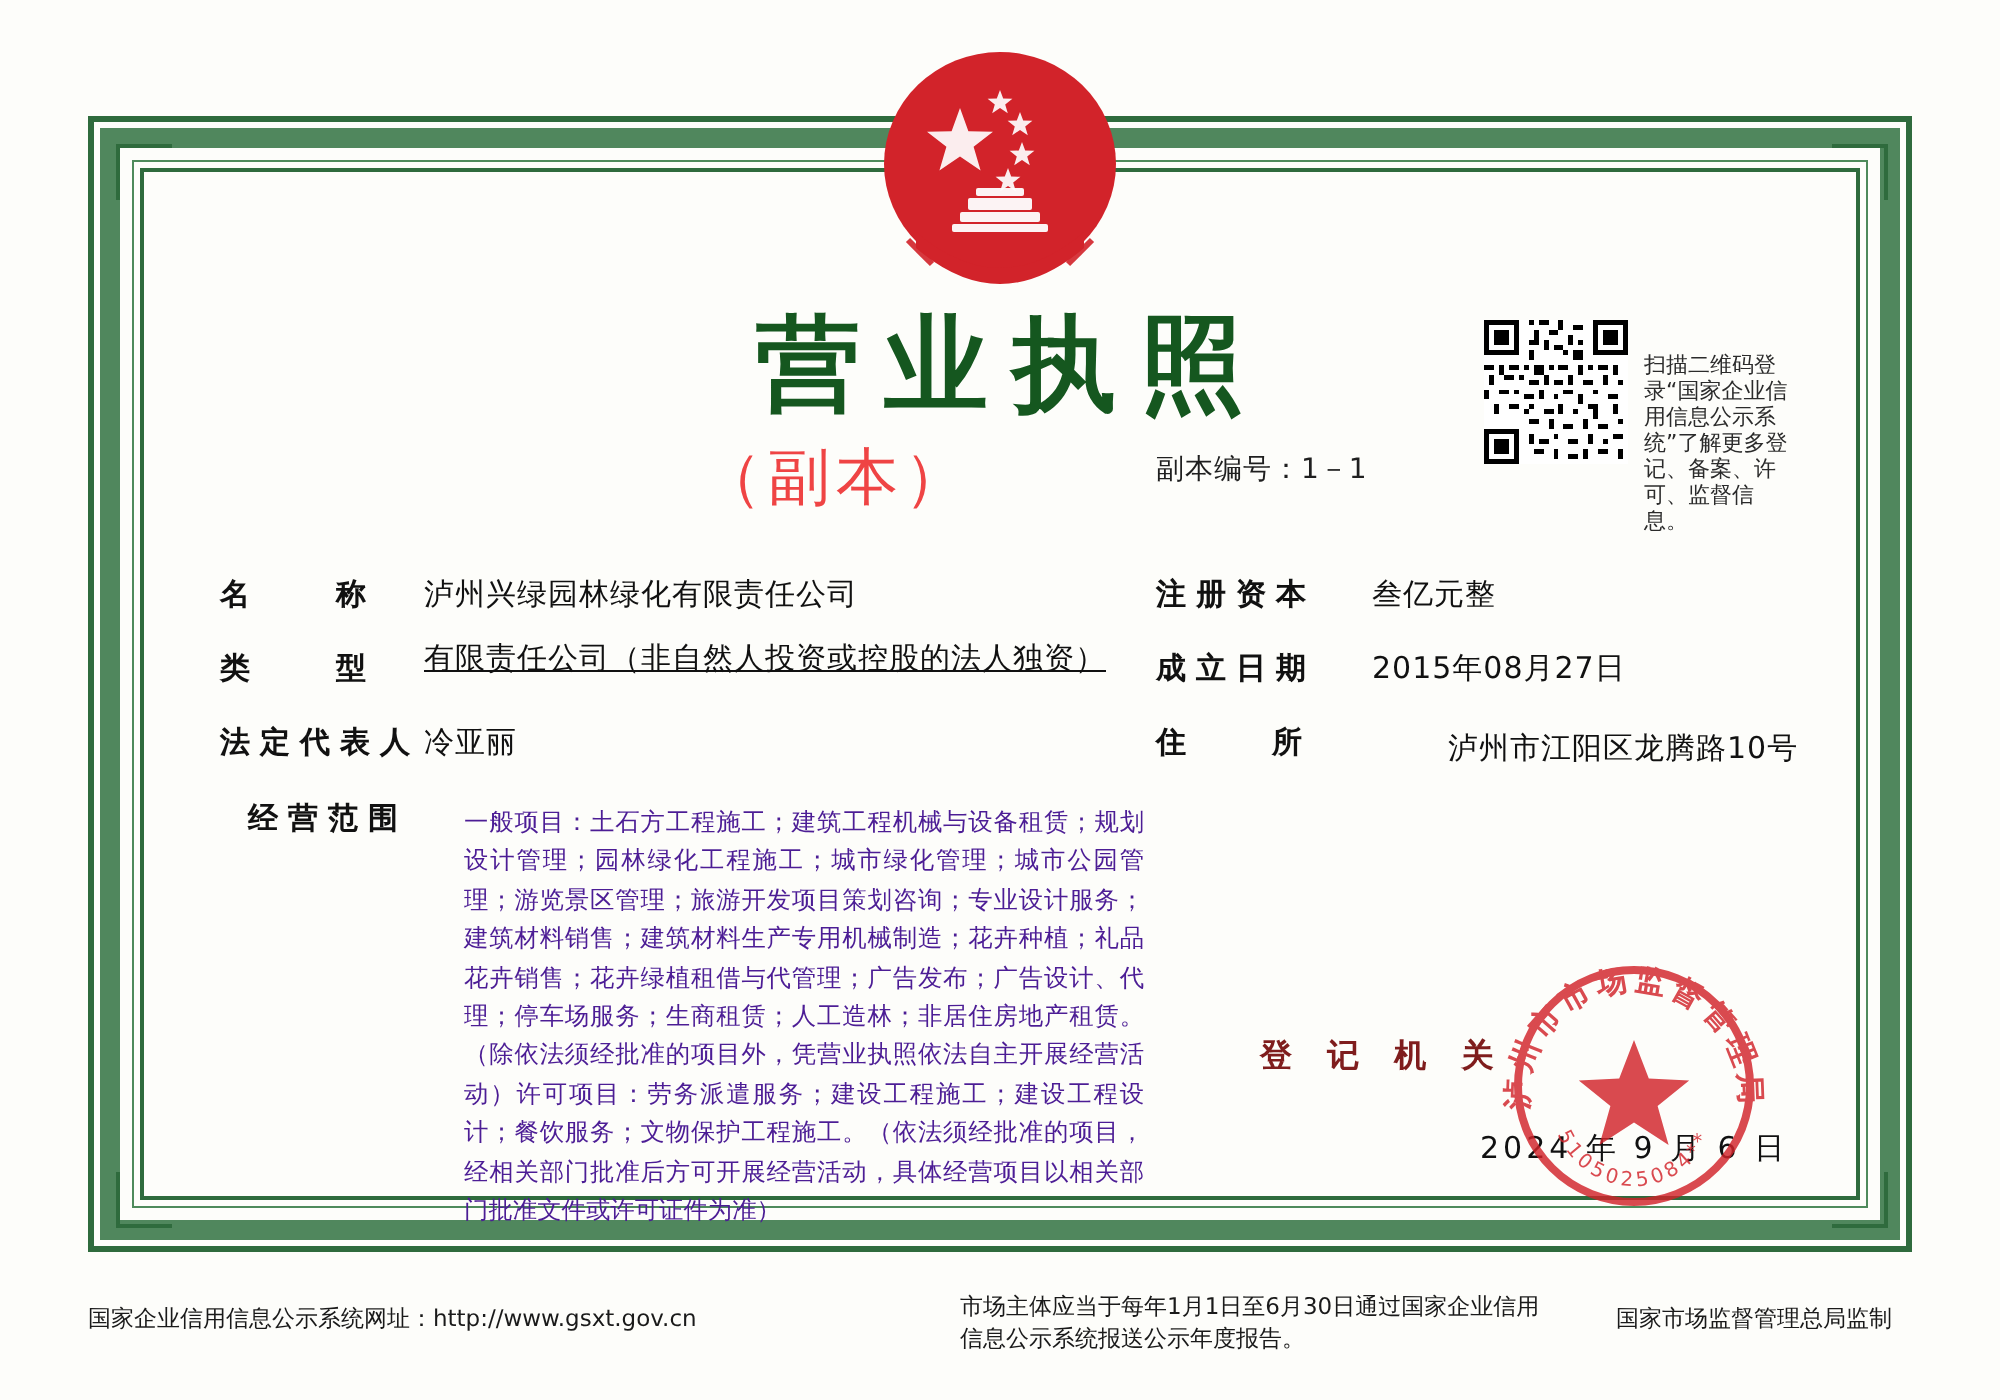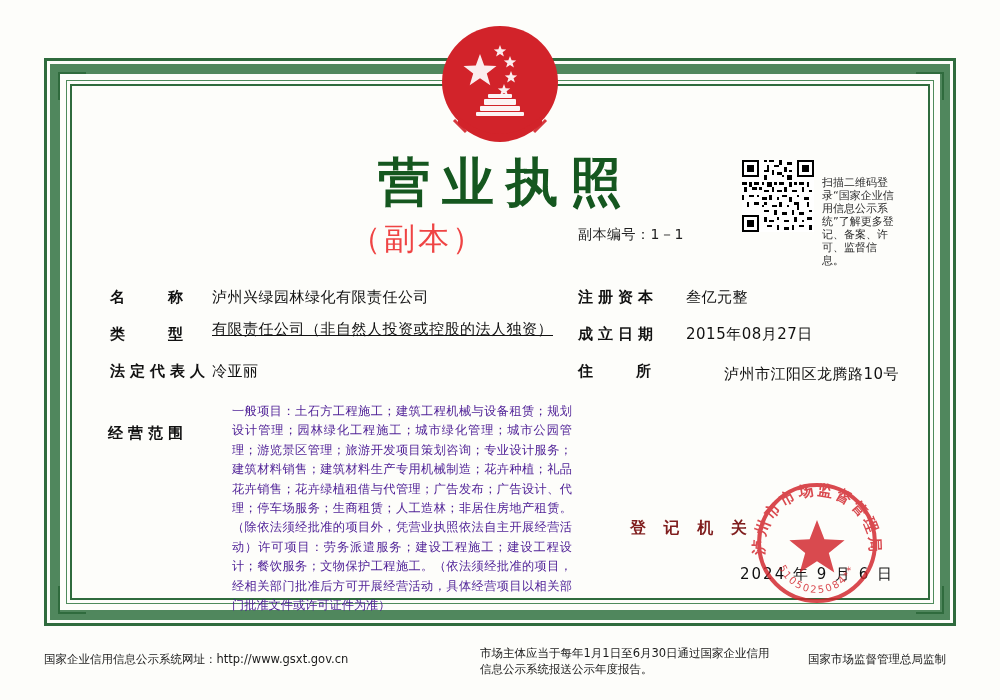--- a/index.html
+++ b/index.html
@@ -171,21 +171,21 @@
     color: #111;
     letter-spacing: 0.5px;
   }
 
   .lbl-name   { left: 110px; top: 288px; }
   .val-name   { left: 212px; top: 288px; }
   .lbl-type   { left: 110px; top: 325px; }
   .val-type   { left: 212px; top: 320px; text-decoration: underline; }
   .lbl-rep    { left: 110px; top: 362px; }
   .val-rep    { left: 212px; top: 362px; }
-  .lbl-scope  { left: 108px; top: 400px; margin-top: 24px; }
+  .lbl-scope  { left: 124px; top: 400px; }
 
   .lbl-cap    { left: 578px; top: 288px; }
   .val-cap    { left: 686px; top: 288px; }
   .lbl-date   { left: 578px; top: 325px; }
   .val-date   { left: 686px; top: 325px; }
   .lbl-addr   { left: 578px; top: 362px; }
   .val-addr   { left: 676px; top: 365px; margin-left: 48px; }
 
   .label-wide { letter-spacing: 14px; }
   .label-wide5 { letter-spacing: 5px; }

